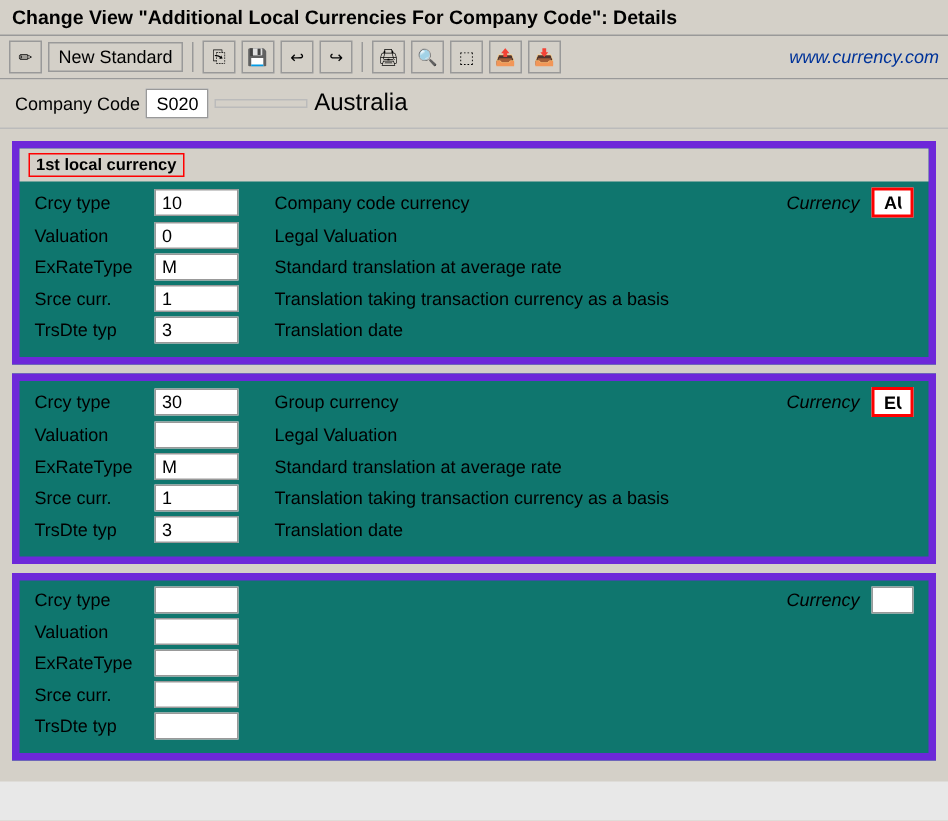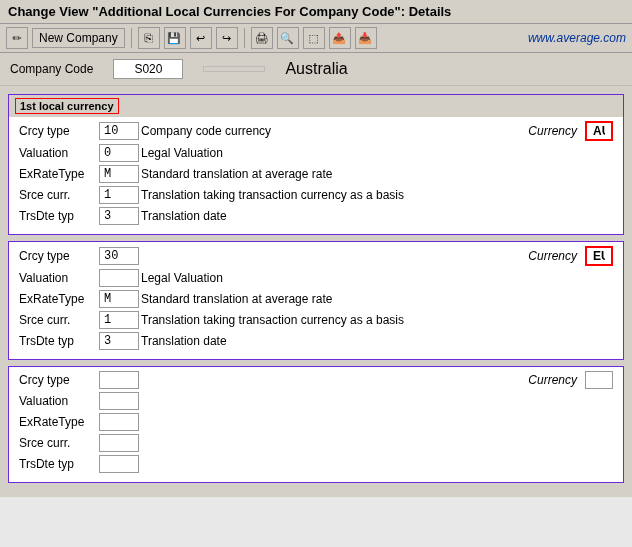--- a/index.html
+++ b/index.html
@@ -58,50 +58,50 @@
       margin-left: auto;
       color: #003399;
       font-size: 12px;
       font-style: italic;
     }
     .company-row {
       background: #d4d0c8;
       padding: 6px 10px;
       display: flex;
       align-items: center;
-      gap: 20px;
+      gap: 4px;
       border-bottom: 1px solid #bbb;
     }
     .company-label {
       font-size: 12px;
     }
     .company-code-box {
       background: #fff;
       border: 1px solid #999;
-      padding: 2px 20px;
+      padding: 2px 6px;
       font-size: 12px;
       min-width: 40px;
       color: #000;
     }
     .company-name-box {
       background: #d4d0c8;
       border: 1px solid #bbb;
       padding: 2px 30px;
       font-size: 12px;
     }
     .company-fullname {
       font-size: 16px;
     }
     .main-content {
       background: #d4d0c8;
       padding: 8px;
     }
     .section {
-      border: 1px solid #6d28d9;
-      background: #ffffff;
+      border: 5px solid #6d28d9;
+      background: #0f766e;
       margin-bottom: 6px;
     }
     .section-header {
       display: flex;
       align-items: center;
       padding: 3px 6px;
       background: #d4d0c8;
     }
     .section-title {
       font-size: 11px;
@@ -121,27 +121,26 @@
     .field-label {
       font-size: 12px;
       width: 80px;
       flex-shrink: 0;
     }
     .field-input {
       background: #fff;
       border: 1px solid #999;
       padding: 1px 4px;
       font-size: 12px;
-      width: 40px;
+      width: 56px;
       height: 18px;
-      font-family: Liberation Mono, monospace;
     }
     .field-description {
       font-size: 12px;
-      margin-left: 2px;
+      margin-left: 24px;
       color: #000;
       flex: 1;
     }
     .field-currency-label {
       font-size: 12px;
       margin-left: auto;
       margin-right: 8px;
       font-style: italic;
     }
     .field-currency-box {
@@ -161,34 +160,34 @@
 </head>
 <body>
 
 <div class="title-bar">
   <span>Change View "Additional Local Currencies For Company Code": Details</span>
 </div>
 
 <div class="toolbar">
   <button class="toolbar-icon-btn">✏</button>
   <button class="toolbar-btn">
-    <span>New Company</span>
+    <span>New Standard</span>
   </button>
   <div class="toolbar-separator"></div>
   <button class="toolbar-icon-btn">⎘</button>
   <button class="toolbar-icon-btn">💾</button>
   <button class="toolbar-icon-btn">↩</button>
   <button class="toolbar-icon-btn">↪</button>
   <div class="toolbar-separator"></div>
   <button class="toolbar-icon-btn">🖨</button>
   <button class="toolbar-icon-btn">🔍</button>
   <button class="toolbar-icon-btn">⬚</button>
   <button class="toolbar-icon-btn">📤</button>
   <button class="toolbar-icon-btn">📥</button>
-  <span class="branding">www.average.com</span>
+  <span class="branding">www.currency.com</span>
 </div>
 
 <div class="company-row">
   <span class="company-label">Company Code</span>
   <span class="company-code-box">S020</span>
   <span class="company-name-box"></span>
   <span class="company-fullname">Australia</span>
 </div>
 
 <div class="main-content" id="main-content">
@@ -224,20 +223,21 @@
           <input type="text" class="field-input" value="3" style="">
           <span class="field-description">Translation date</span>
         </div>
       </div>
     </div>
     <div class="section">
       <div class="section-body">
         <div class="field-row">
           <span class="field-label">Crcy type</span>
           <input type="text" class="field-input" value="30" style="">
+          <span class="field-description">Group currency</span>
           <span class="field-currency-label">Currency</span>
           <input type="text" class="field-currency-box" value="EUR" style="">
         </div>
         <div class="field-row">
           <span class="field-label">Valuation</span>
           <input type="text" class="field-input" style="">
           <span class="field-description">Legal Valuation</span>
         </div>
         <div class="field-row">
           <span class="field-label">ExRateType</span>

